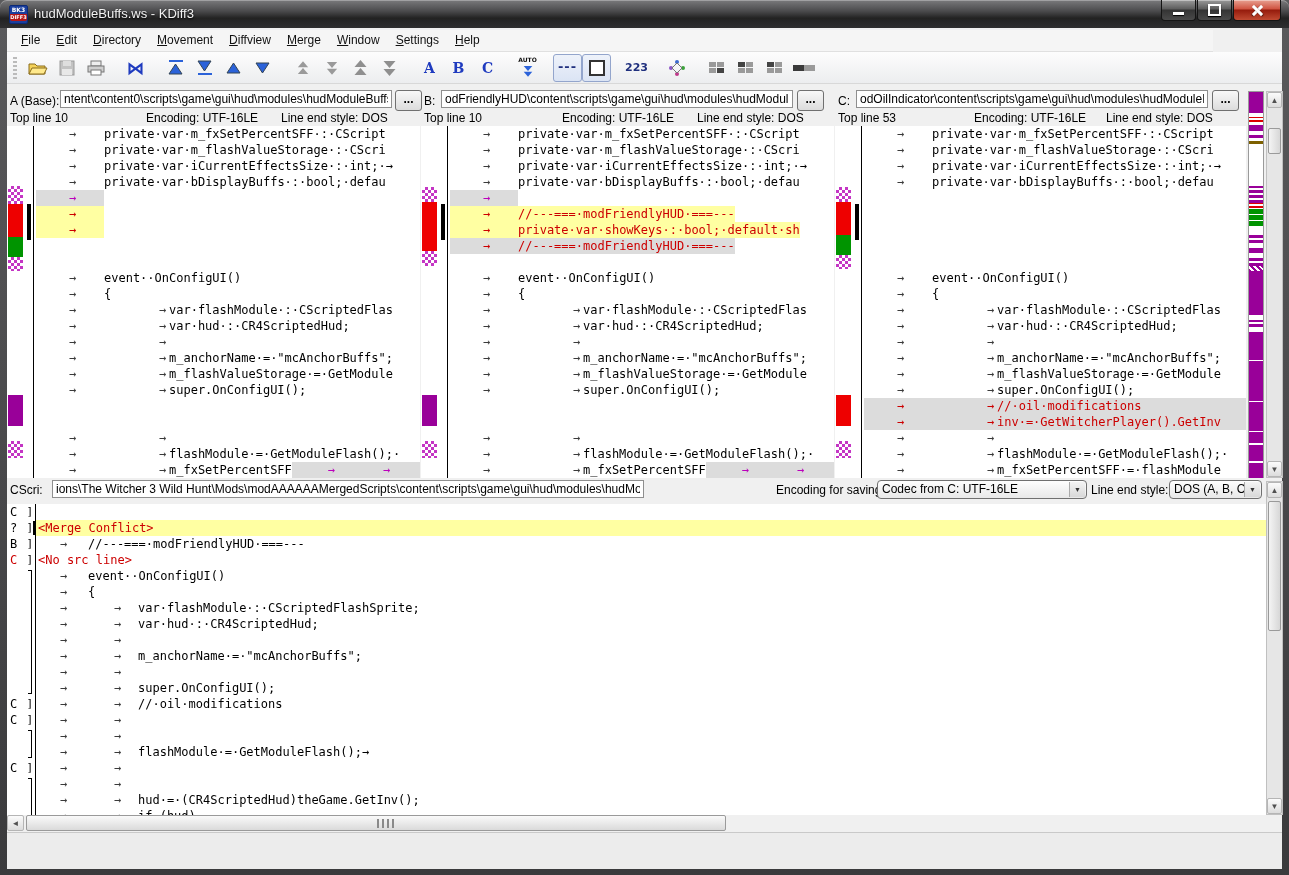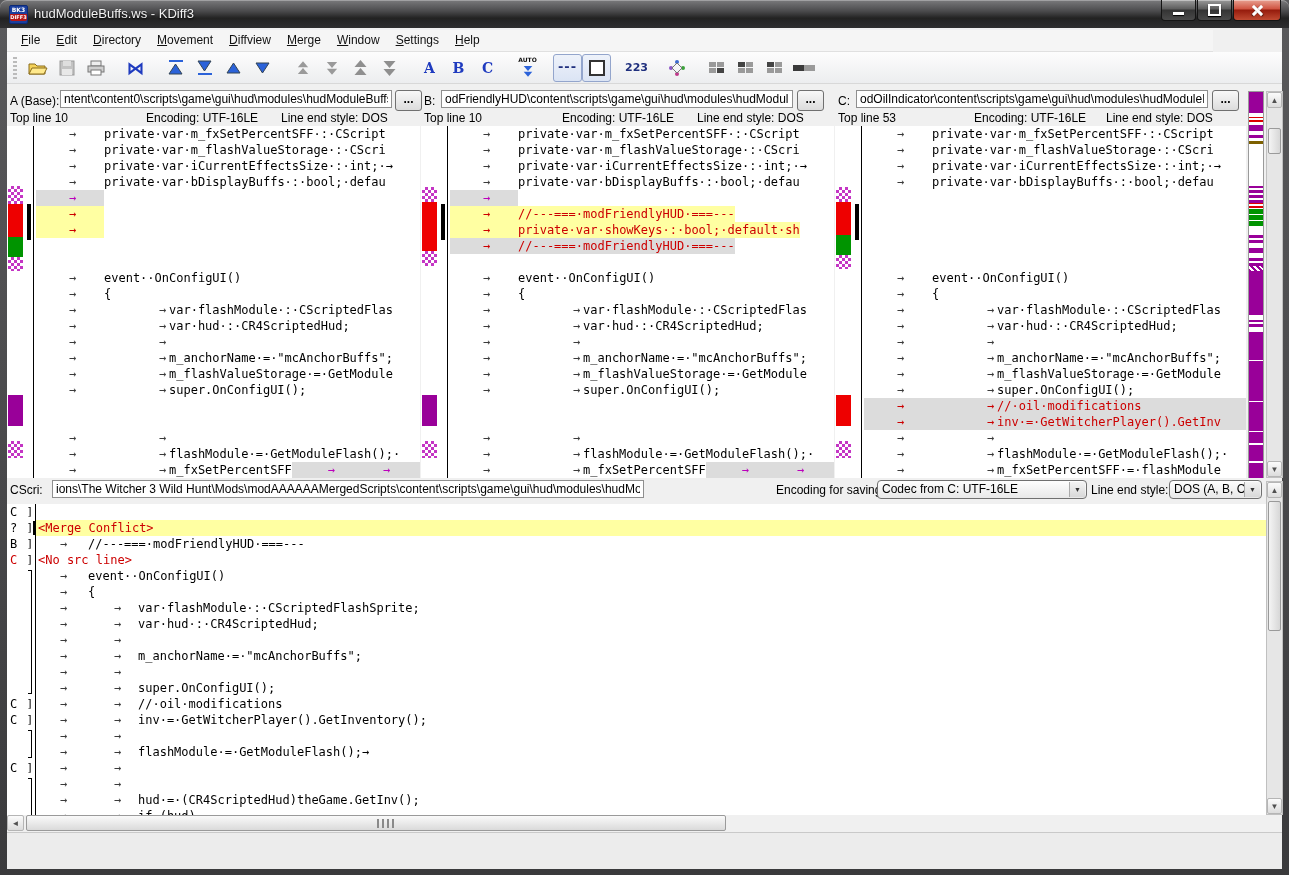--- a/index.html
+++ b/index.html
@@ -564,21 +564,21 @@
         <div class="cl"><span class="ct"><span class="tb t1 a-n">→</span><span class="tb t2 a-n">→</span><span class="tx c-k">super.OnConfigUI();</span></span></div>
       </div>
       <div class="orow">
         <span class="g">C</span>
         <span class="bkc solo">]</span>
         <div class="cl"><span class="ct"><span class="tb t1 a-n">→</span><span class="tb t2 a-n">→</span><span class="tx c-k">//·oil·modifications</span></span></div>
       </div>
       <div class="orow">
         <span class="g">C</span>
         <span class="bkc solo">]</span>
-        <div class="cl"><span class="ct"><span class="tb t1 a-n">→</span><span class="tb t2 a-n">→</span><span class="tx c-k">inv·=·GetWitcherPlayer().GetInventory();</span></span></div>
+        <div class="cl"><span class="ct"><span class="tb t1 a-n">→</span><span class="tb t2 a-n">→</span></span></div>
       </div>
       <div class="orow">
         <span class="g"></span>
         <span class="bkc start">
           <span class="vline"></span>
           <span class="tick"></span>
         </span>
         <div class="cl"><span class="ct"><span class="tb t1 a-n">→</span><span class="tb t2 a-n">→</span></span></div>
       </div>
       <div class="orow">

